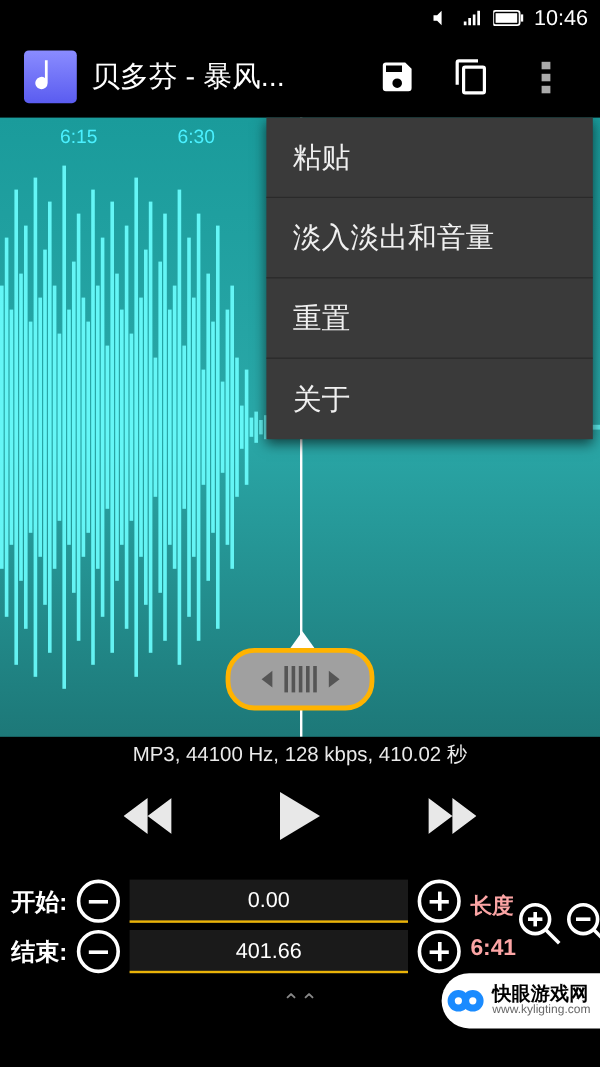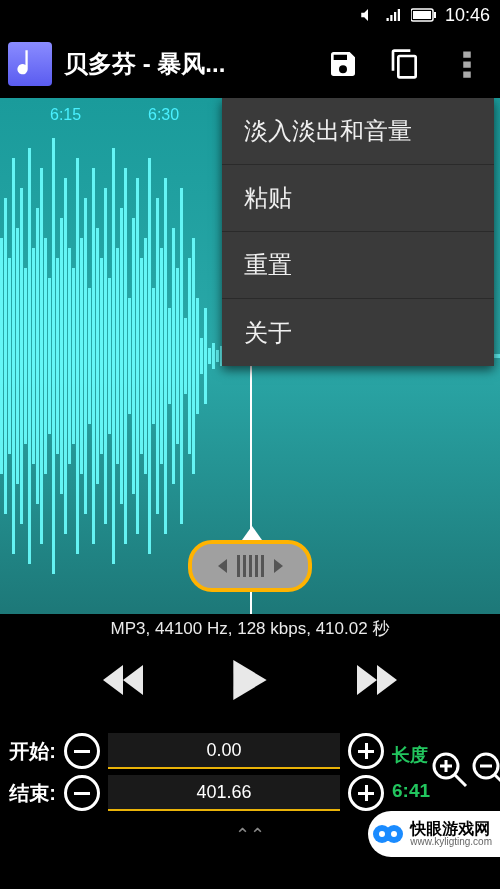--- a/index.html
+++ b/index.html
@@ -2,21 +2,21 @@
 <html><head>
 <meta charset="utf-8">
 <style>
   * { margin: 0; padding: 0; box-sizing: border-box; }
   body { width: 500px; height: 889px; background: #000; font-family: sans-serif; overflow: hidden; position: relative; }
 
   .status-bar { height: 30px; background: #000; display: flex; justify-content: flex-end; align-items: center; padding: 0 10px; color: #fff; gap: 8px; margin-left: 32px; }
   .status-bar .time { font-size: 18px; font-weight: 500; }
   .status-icon svg { display: block; }
 
-  .action-bar { height: 68px; background: #000; display: flex; align-items: center; padding: 0 8px; gap: 12px; font-weight: bold; }
+  .action-bar { height: 68px; background: #000; display: flex; align-items: center; padding: 0 20px; gap: 12px; }
   .app-icon { width: 44px; height: 44px; background: linear-gradient(#8a8cff,#5a5cf0); border-radius: 4px; display: flex; align-items: center; justify-content: center; }
   .app-title { flex: 1; color: #fff; font-size: 24px; white-space: nowrap; overflow: hidden; text-overflow: ellipsis; }
   .action-btn { width: 50px; height: 50px; display: flex; align-items: center; justify-content: center; }
   .action-btn svg { fill: #fff; }
 
   .waveform-area { height: 516px; background: linear-gradient(#1a9b9b,#2aa8a8 50%,#1d7878); position: relative; overflow: hidden; }
   .wave-svg { position: absolute; inset: 0; }
   .time-label { position: absolute; top: 8px; color: #4af0ff; font-size: 16px; }
   .tl1 { left: 50px; }
   .tl2 { left: 148px; }
@@ -36,21 +36,21 @@
 
   .edit-panel { height: 100px; background: #000; display: flex; }
   .left-col { flex: 1; padding: 4px 4px; display: flex; flex-direction: column; justify-content: center; gap: 6px; }
   .row { display: flex; align-items: center; gap: 8px; }
   .row-label { color: #fff; font-size: 20px; font-weight: bold; width: 52px; text-align: right; }
   .circ-btn { width: 36px; height: 36px; border: 3px solid #fff; border-radius: 50%; display: flex; align-items: center; justify-content: center; position: relative; }
   .circ-btn .minus { width: 16px; height: 3px; background:#fff; }
   .circ-btn .plus-h { width:16px; height:3px; background:#fff; }
   .circ-btn .plus-v { width:3px; height:16px; background:#fff; position:absolute; }
   .num-input { flex: 1; height: 36px; background: #1a1a1a; border-bottom: 2px solid #eab308; color: #fff; text-align: center; border-top:none;border-left:none;border-right:none; font-size:18px; }
-  .mid-col { width: 58px; display: flex; flex-direction: column; align-items:flex-start; justify-content: center; color: #22c55e; gap: 13px; padding-left:4px;}
+  .mid-col { width: 58px; display: flex; flex-direction: column; align-items:flex-start; justify-content: center; color: #fca5a5; gap: 13px; padding-left:4px;}
   .mid-col .len-lbl { font-size: 18px; font-weight: bold; }
   .mid-col .len-val { font-size: 19px; font-weight: bold; }
   .zoom-col { width: 140px; display: flex; align-items: center; justify-content: space-around; }
   .zoom-btn svg { stroke:#fff; fill:none; stroke-width:3; }
 
   .bottom-spacer { height: 67px; background:#000; position:relative; }
   .nub { position:absolute; top:2px; left:50%; transform:translateX(-50%); color:#888; font-size:18px; }
 
   .dropdown-menu { position: absolute; top: 98px; right: 6px; width: 272px; background: #3a3a3a; box-shadow: 0 4px 10px rgba(0,0,0,.6); z-index: 100; }
   .menu-item { height: 67px; display: flex; align-items: center; padding: 0 22px; color: #f0f0f0; font-size: 24px; border-bottom: 1px solid #2a2a2a; }
@@ -248,22 +248,22 @@
           <line x1="10" y1="16" x2="22" y2="16"></line>
         </svg></div>
   </div>
 </div>
 
 <div class="bottom-spacer">
   <div class="nub">⌃⌃</div>
 </div>
 
 <div class="dropdown-menu">
+  <div class="menu-item">粘贴</div>
   <div class="menu-item">淡入淡出和音量</div>
-  <div class="menu-item">粘贴</div>
   <div class="menu-item">重置</div>
   <div class="menu-item">关于</div>
 </div>
 
 <div class="watermark">
   <div class="wm-logo">
     <svg width="32" height="32" viewBox="0 0 32 32">
         <circle cx="10" cy="16" r="9" fill="#1a8bff"></circle>
         <circle cx="22" cy="16" r="9" fill="#1a8bff"></circle>
         <circle cx="10" cy="16" r="3" fill="#fff"></circle>

